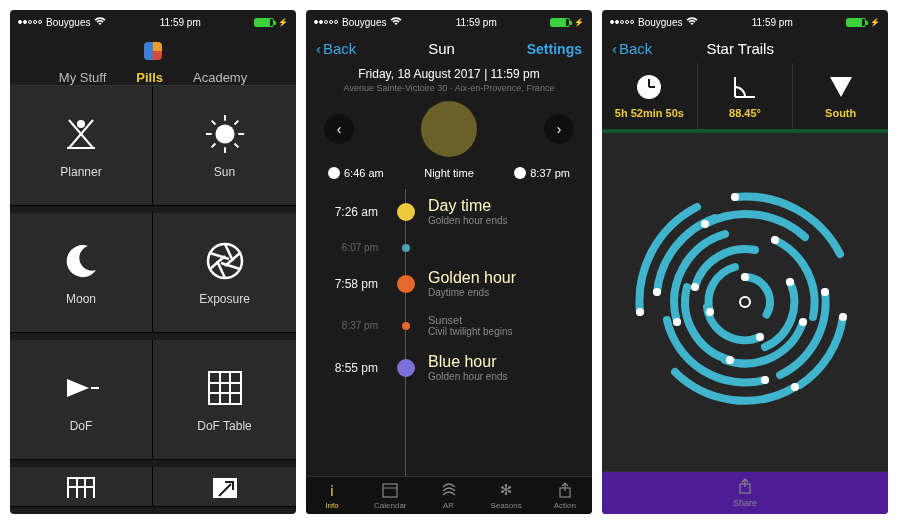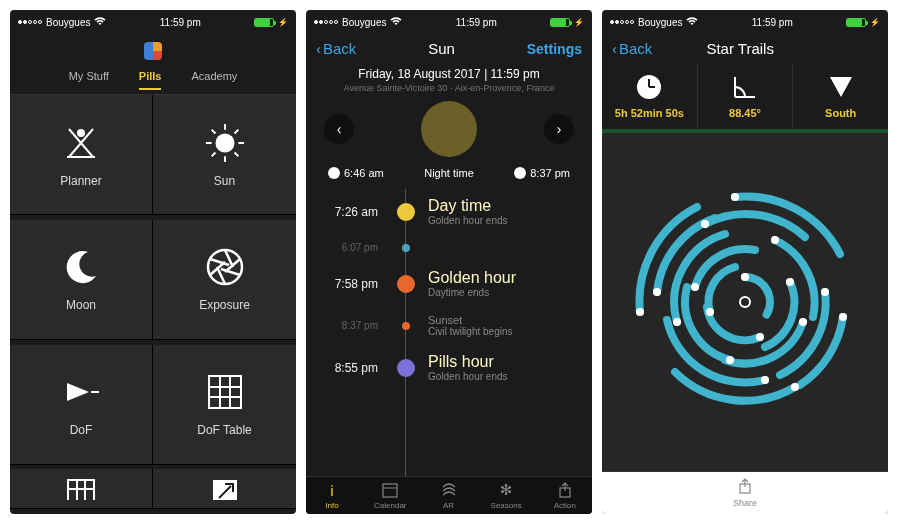--- a/index.html
+++ b/index.html
@@ -15,21 +15,21 @@
   .battery::after { content: ''; position: absolute; right: -3px; top: 2px; width: 2px; height: 4px; background: #3dd13d; border-radius: 0 1px 1px 0; }
   .battery-fill { background: #3dd13d; height: 100%; width: 85%; border-radius: 1px; }
   .lightning { color: #fff; font-size: 8px; }
 
   
   .p1-top { display: flex; flex-direction: column; align-items: center; padding: 8px 0 0; border-bottom: 1px solid #333; }
   .logo { width: 18px; height: 18px; display: flex; }
   .logo-l { width: 9px; height: 18px; background: #3f7fd6; border-radius: 4px 0 0 4px; }
   .logo-r { width: 9px; height: 9px; background: #e89c2c; border-radius: 0 4px 0 0; }
   .logo-r2 { width: 9px; height: 9px; background: #d84b3a; border-radius: 0 0 4px 0; }
-  .tabs-top { display: flex; gap: 30px; font-size: 11px; color: #bbb; margin-top: 10px; padding-bottom: 12px; }
+  .tabs-top { display: flex; gap: 30px; font-size: 13px; color: #bbb; margin-top: 10px; padding-bottom: 0; }
   .tabs-top .active { color: #edc93c; border-bottom: 2px solid #edc93c; padding-bottom: 6px; margin-bottom: -8px; font-weight: bold; }
   .grid { flex: 1; display: grid; grid-template-columns: 1fr 1fr; }
   .cell { border-right: 1px solid #000; border-bottom: 1px solid #000; display: flex; flex-direction: column; align-items: center; justify-content: center; gap: 10px; background: #2a2a2a; height: 120px; }
   .cell:nth-child(2n) { border-right: none; }
   .cell-label { font-size: 12px; color: #ddd; }
   .icon-box { width: 42px; height: 42px; display: flex; align-items: center; justify-content: center; color: #fff; }
 
   
   .nav2 { display: flex; align-items: center; justify-content: space-between; padding: 6px 10px; font-size: 15px; }
   .nav-back { color: #3aa6e8; display: flex; align-items: center; gap: 2px; }
@@ -62,21 +62,21 @@
   .bt-item.active { color: #edc93c; }
   .bt-icon { width: 20px; height: 18px; display: flex; align-items: center; justify-content: center; font-size: 15px; }
 
   
   .metrics { display: flex; border-bottom: 4px solid #14532d; font-weight: bold; }
   .metric { flex: 1; display: flex; flex-direction: column; align-items: center; padding: 10px 4px; gap: 6px; border-right: 1px solid #333; }
   .metric:last-child { border-right: none; }
   .metric-icon { width: 28px; height: 28px; display: flex; align-items: center; justify-content: center; color: #fff; }
   .metric-val { font-size: 11px; color: #edc93c; }
   .trails-area { flex: 1; display: flex; align-items: center; justify-content: center; background: #262626; position: relative; }
-  .bottom-share { display: flex; justify-content: center; align-items: center; border-top: 1px solid #333; padding: 6px 16px; background: #ffffff; gap: 4px; flex-direction: column; font-size: 9px; color: #888; }
+  .bottom-share { display: flex; justify-content: center; align-items: center; border-top: 1px solid #333; padding: 6px 16px; background: #4c1d95; gap: 4px; flex-direction: column; font-size: 9px; color: #888; }
 </style>
 </head>
 <body>
 
 <div class="phone">
   <div class="status-bar">
     <div class="sb-left">
       <div class="dots">
         <span class="dot fill"></span>
           <span class="dot fill"></span>
@@ -310,21 +310,21 @@
             <div class="tl-title dim">Sunset</div>
             <div class="tl-sub">Civil twilight begins</div>
           </div>
         </div>
         <div class="tl-row">
           <div class="tl-time">8:55 pm</div>
           <div class="tl-mark">
             <div class="tl-dot" style="background:#7b6fd8"></div>
           </div>
           <div class="tl-text">
-            <div class="tl-title">Pills hour</div>
+            <div class="tl-title">Blue hour</div>
             <div class="tl-sub">Golden hour ends</div>
           </div>
         </div>
       </div>
   </div>
 
   <div class="bottom-tabs">
     <div class="bt-item active">
       <div class="bt-icon">ℹ︎</div>
       <span>Info</span>

